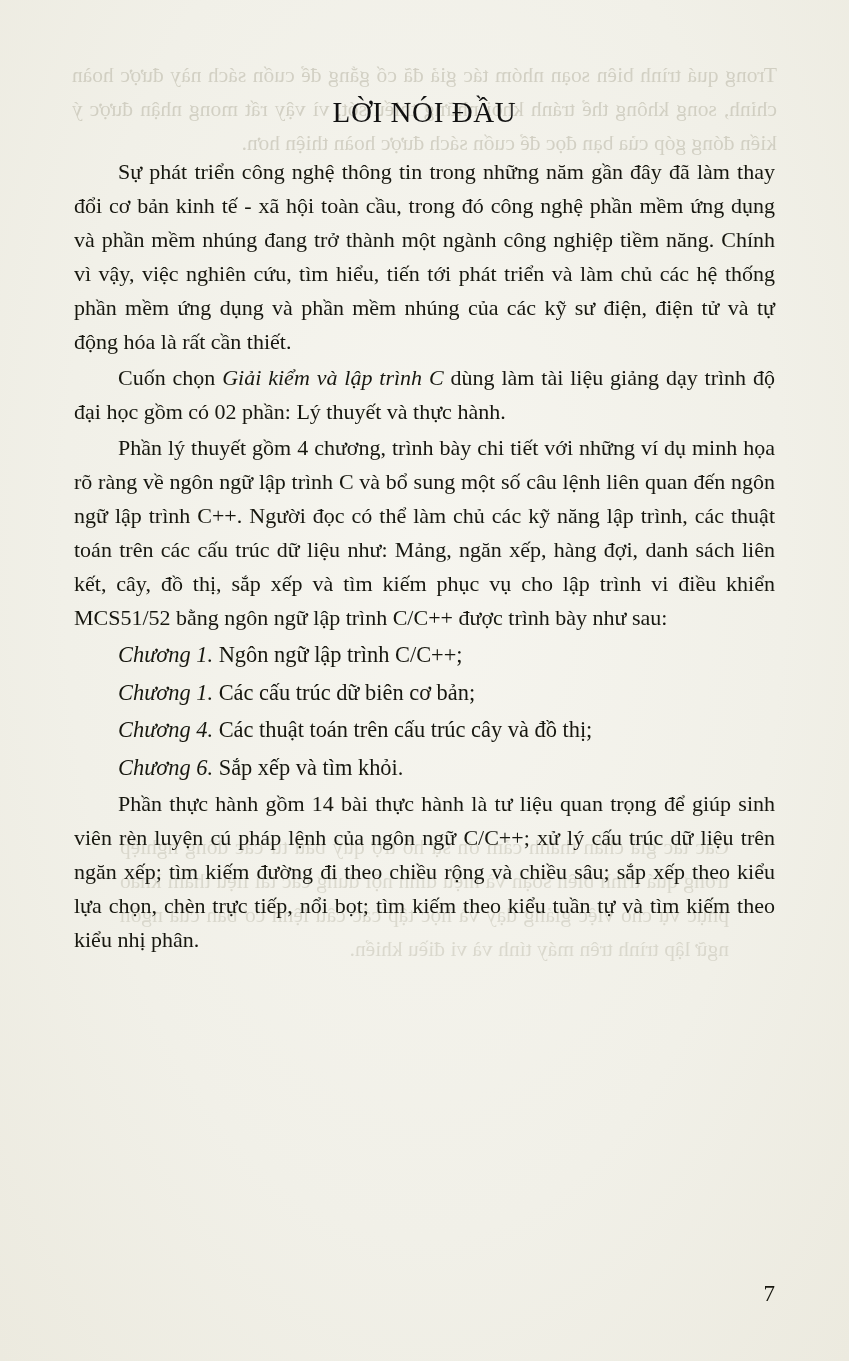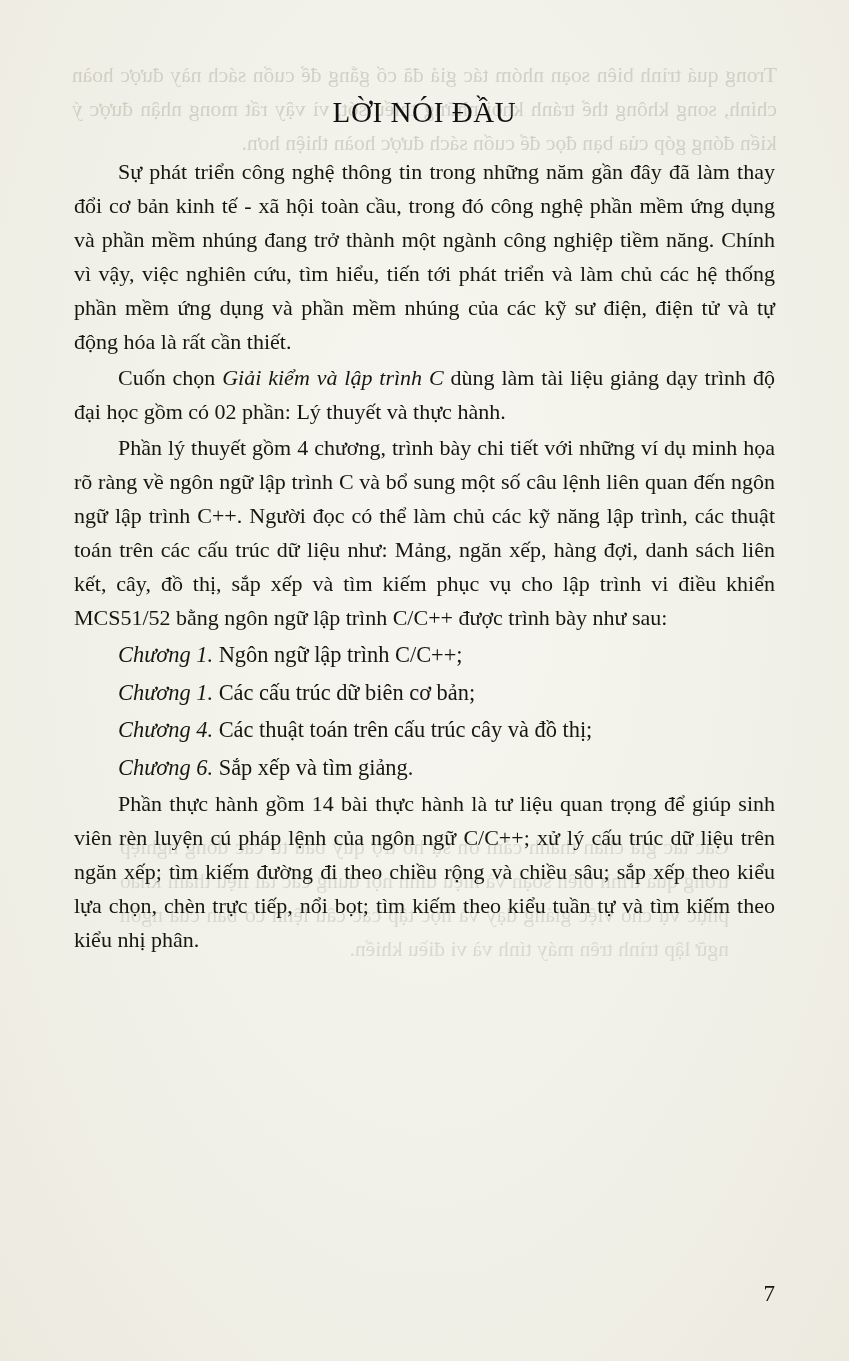--- a/index.html
+++ b/index.html
@@ -111,21 +111,21 @@
     <p class="chapline">
       <span class="it">Chương 1.</span><span> Ngôn ngữ lập trình C/C++;</span>
     </p>
     <p class="chapline">
       <span class="it">Chương 1.</span><span> Các cấu trúc dữ biên cơ bản;</span>
     </p>
     <p class="chapline">
       <span class="it">Chương 4.</span><span> Các thuật toán trên cấu trúc cây và đồ thị;</span>
     </p>
     <p class="chapline">
-      <span class="it">Chương 6.</span><span> Sắp xếp và tìm giảng.</span>
+      <span class="it">Chương 6.</span><span> Sắp xếp và tìm khỏi.</span>
     </p>
 
 
     <p class="para">Phần thực hành gồm 14 bài thực hành là tư liệu quan trọng để giúp sinh viên rèn luyện cú pháp lệnh của ngôn ngữ C/C++; xử lý cấu trúc dữ liệu trên ngăn xếp; tìm kiếm đường đi theo chiều rộng và chiều sâu; sắp xếp theo kiểu lựa chọn, chèn trực tiếp, nổi bọt; tìm kiếm theo kiểu tuần tự và tìm kiếm theo kiểu nhị phân.</p>
 
   </div>
 
   <div class="pagenum">7</div>
 
 </div>

